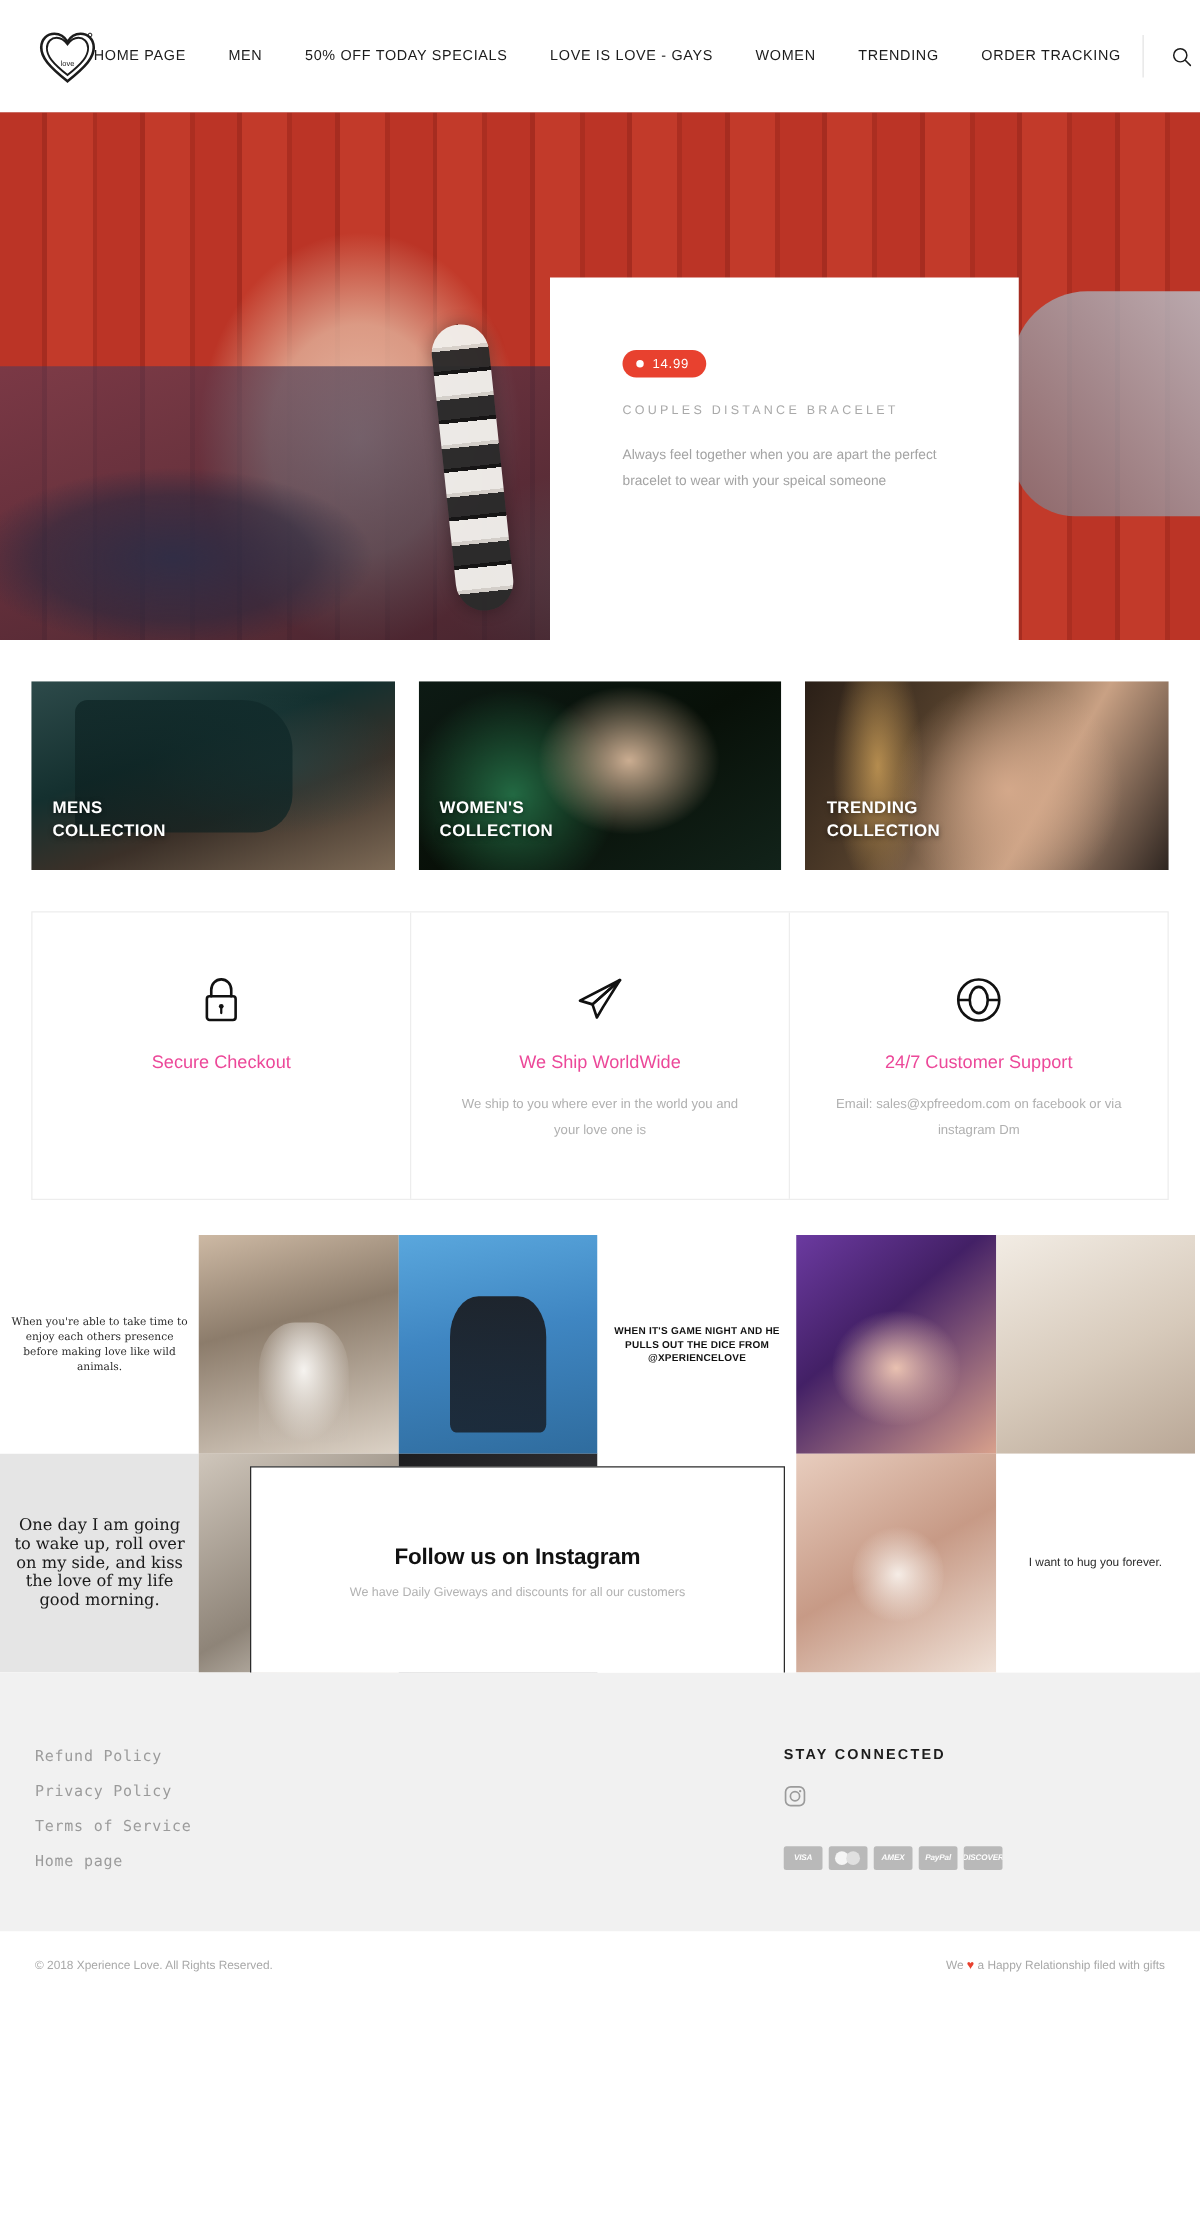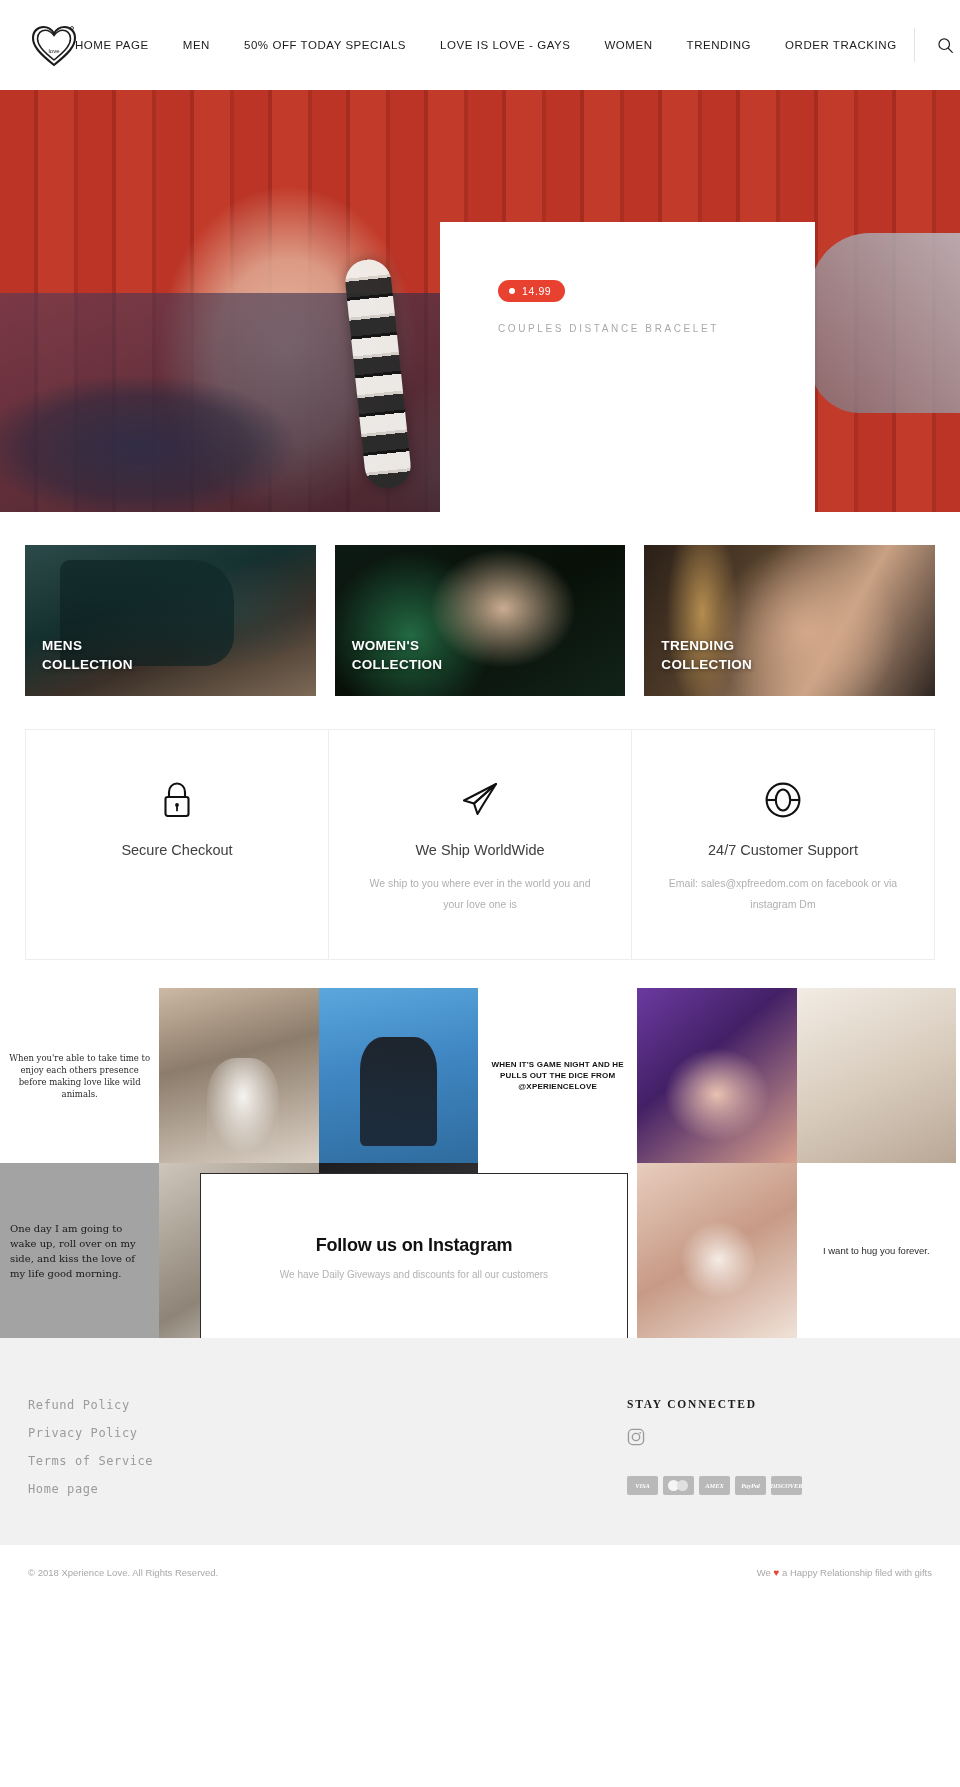--- a/index.html
+++ b/index.html
@@ -221,21 +221,21 @@
   .feature-icon {
     height: 44px;
     display: flex;
     align-items: center;
     justify-content: center;
     color: #111111;
   }
   .feature-title {
     margin-top: 20px;
     font-size: 14.5px;
-    color: #404040;
+    color: #ec4899;
     font-weight: 400;
   }
   .feature-desc {
     margin-top: 15px;
     font-size: 10.5px;
     line-height: 21px;
     color: #b0b0b0;
   }
 
   
@@ -293,24 +293,25 @@
     letter-spacing: 0.2px;
   }
   .ig-5 {
     background: linear-gradient(140deg, #6b3aa0 0%, #432066 40%, #d8a18c 100%);
   }
   .ig-5::after {
     content:""; position:absolute; left:18%; top:35%; width:64%; height:52%;
     background: radial-gradient(ellipse at 50% 50%, rgba(240,200,180,0.95), rgba(180,130,110,0) 72%);
   }
   .ig-6 {
-    background: #a3a3a3; color:#1a1a1a;
+    background: #e5e5e5; color:#1a1a1a;
     display:flex; align-items:center; justify-content:center;
+    text-align:center;
     font-family:"DejaVu Serif", serif;
-    font-size: 10px; line-height: 15px; padding: 10px;
+    font-size: 13px; line-height: 15px; padding: 10px;
   }
   .ig-7 { background: linear-gradient(150deg, #cfc6bb, #8e8478 60%, #e3ddd4); }
   .ig-7::after {
     content:""; position:absolute; left:30%; top:30%; width:42%; height:46%;
     background: radial-gradient(circle at 50% 50%, #9a9186, #5a5349 70%);
     border-radius: 50%;
   }
   .ig-8 { background: linear-gradient(160deg, #1d1d1f 0%, #3b3b3f 50%, #6f6f74 100%); }
   .ig-9 { background: linear-gradient(150deg, #e8cdbe 0%, #c79a86 50%, #f0e2d8 100%); }
   .ig-9::after {
@@ -367,21 +368,21 @@
   }
   .footer-links { display: flex; flex-direction: column; gap: 14px; }
   .footer-link {
     font-family: "DejaVu Sans Mono", monospace;
     font-size: 12px;
     letter-spacing: 0.6px;
     color: #9b9b9b;
     text-decoration: none;
     cursor: pointer;
   }
-  .footer-right { text-align: left; padding-right: 130px; font-family: Liberation Serif, serif; }
+  .footer-right { text-align: left; padding-right: 130px; }
   .stay-title {
     font-size: 11.5px;
     font-weight: 700;
     letter-spacing: 1.8px;
     color: #1c1c1c;
   }
   .social-row { margin-top: 18px; }
   .insta-ico { display:inline-block; cursor:pointer; color:#9b9b9b; }
   .pay-row {
     margin-top: 26px;
@@ -458,20 +459,21 @@
 <section class="hero">
   <div class="hero-photo"></div>
   <div class="hero-right-arm"></div>
 
   <div class="hero-card">
     <div class="price-badge">
       <span class="dot"></span>
       <span>14.99</span>
     </div>
     <div class="hero-eyebrow">COUPLES DISTANCE BRACELET</div>
+    <p class="hero-desc">Always feel together when you are apart the perfect bracelet to wear with your speical someone</p>
     
   </div>
 </section>
 
 <section class="collections">
   <div class="collection-card">
     <div class="collection-photo cc-mens"></div>
     <div class="cc-label">
       <span>MENS</span><br>
       <span>COLLECTION</span>

